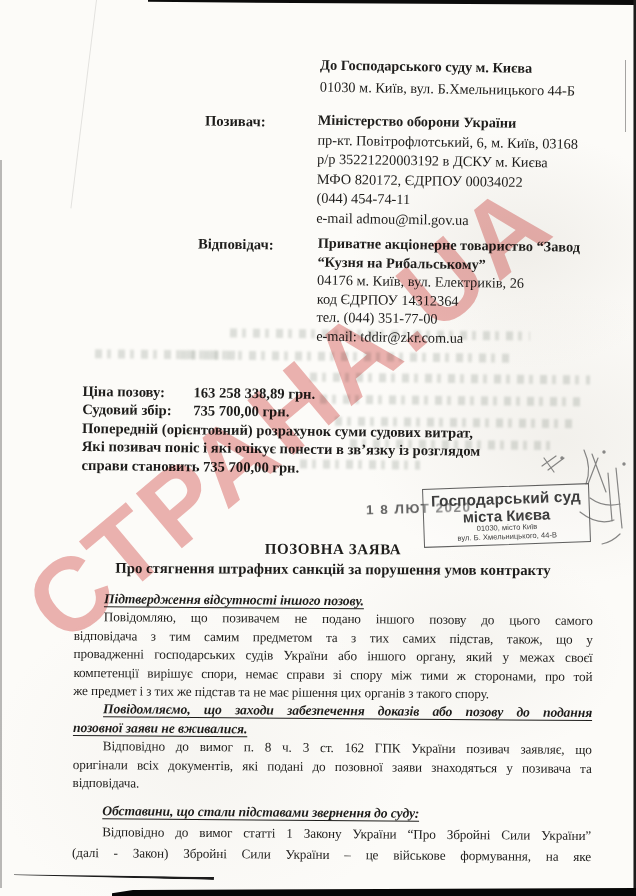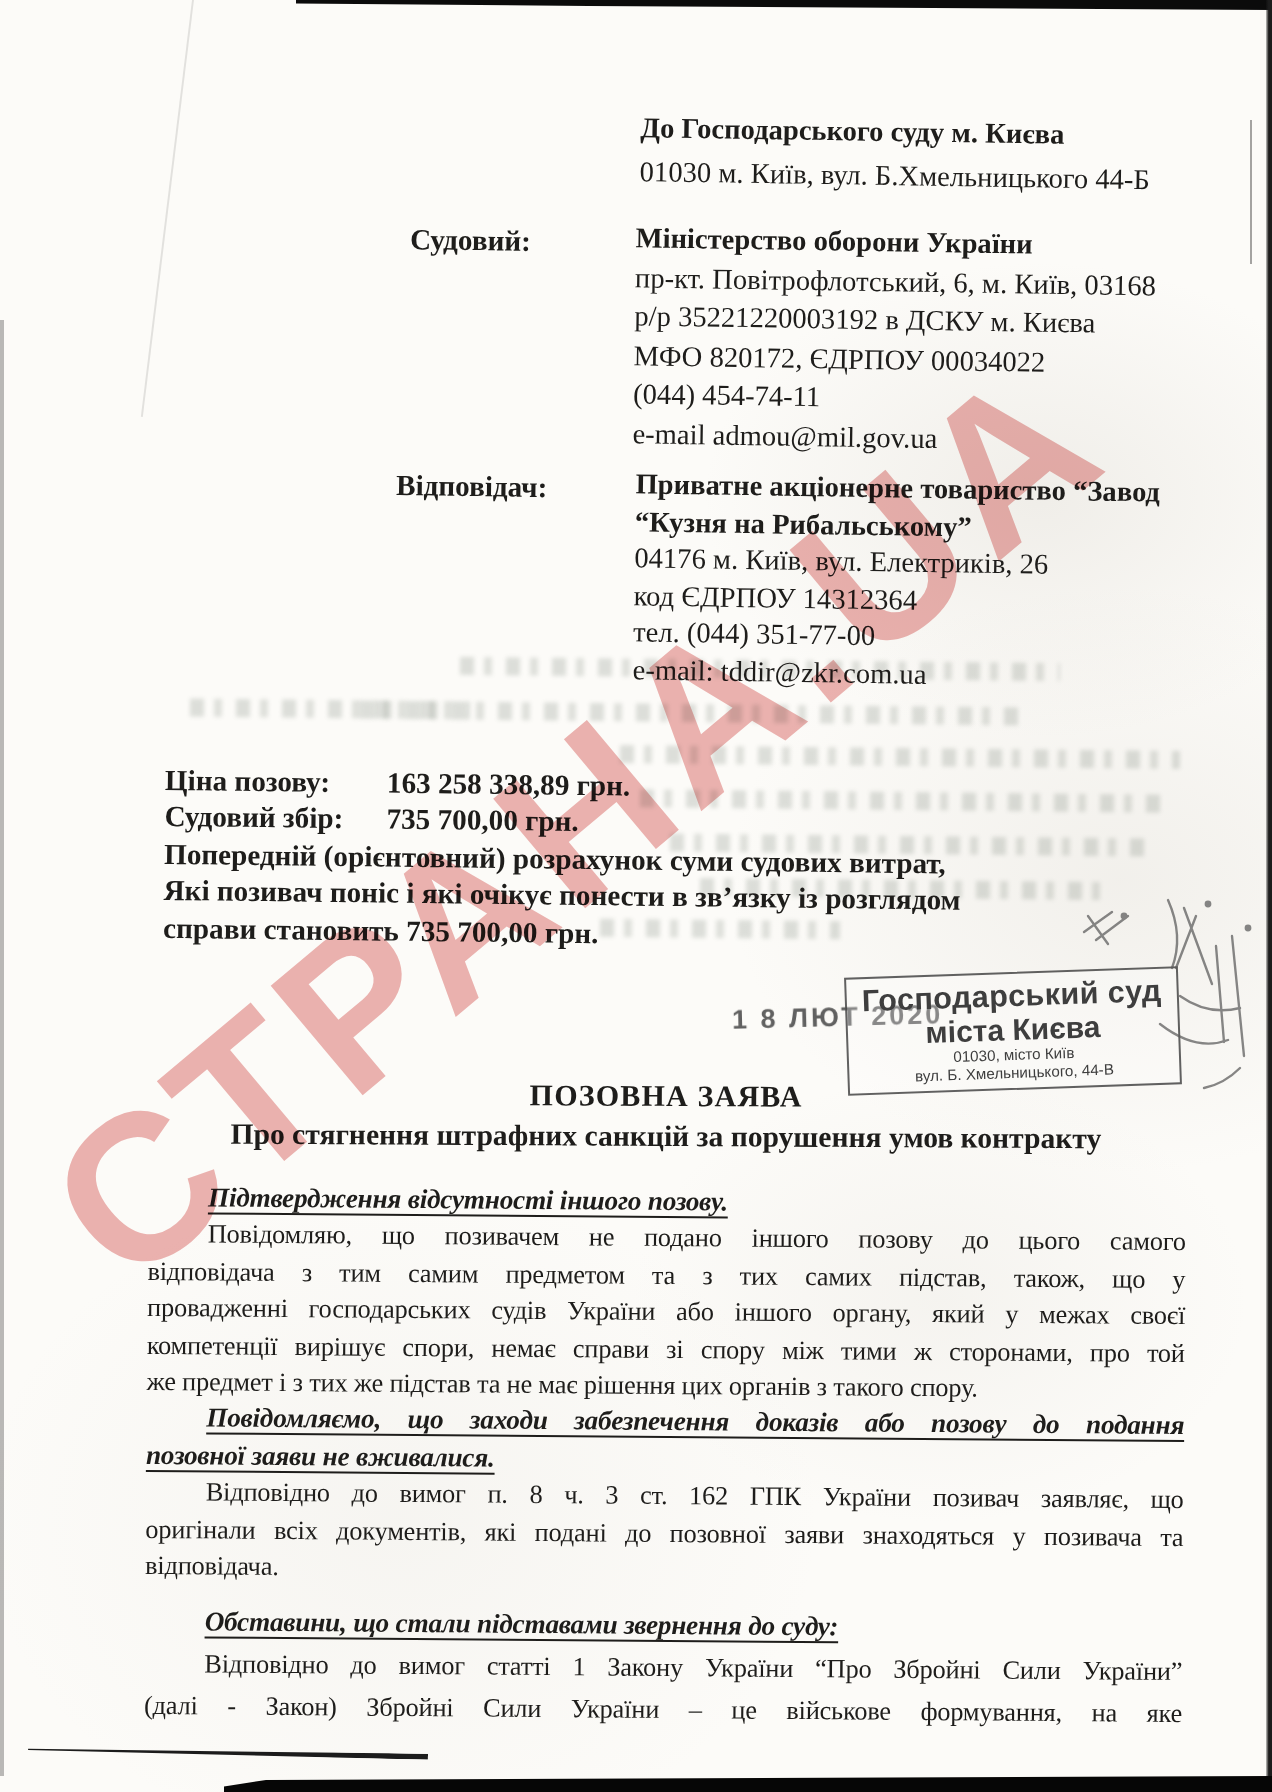--- a/index.html
+++ b/index.html
@@ -85,21 +85,21 @@
 <div class="abs ghost" style="left:320px;top:396px;width:265px;"></div>
 <div class="abs ghost" style="left:335px;top:418px;width:240px;"></div>
 <div class="abs ghost" style="left:350px;top:440px;width:200px;"></div>
 <div class="abs ghost" style="left:300px;top:460px;width:120px;"></div>
 
 <div class="abs court-addr">
   <div class="b">До Господарського суду м. Києва</div>
   <div>01030 м. Київ, вул. Б.Хмельницького 44-Б</div>
 </div>
 
-<div class="abs party-label plaintiff-label">Судовий:</div>
+<div class="abs party-label plaintiff-label">Позивач:</div>
 <div class="abs party-block plaintiff-block">
   <div class="b">Міністерство оборони України</div>
   <div>пр-кт. Повітрофлотський, 6, м. Київ, 03168</div>
   <div>р/р 35221220003192 в ДСКУ м. Києва</div>
   <div>МФО 820172, ЄДРПОУ 00034022</div>
   <div>(044) 454-74-11</div>
   <div>e-mail admou@mil.gov.ua</div>
 </div>
 
 <div class="abs party-label defendant-label">Відповідач:</div>

